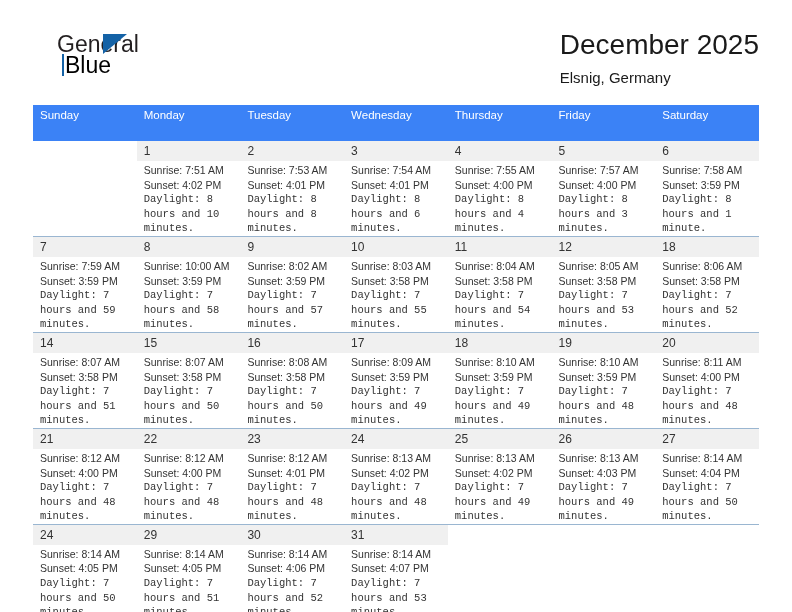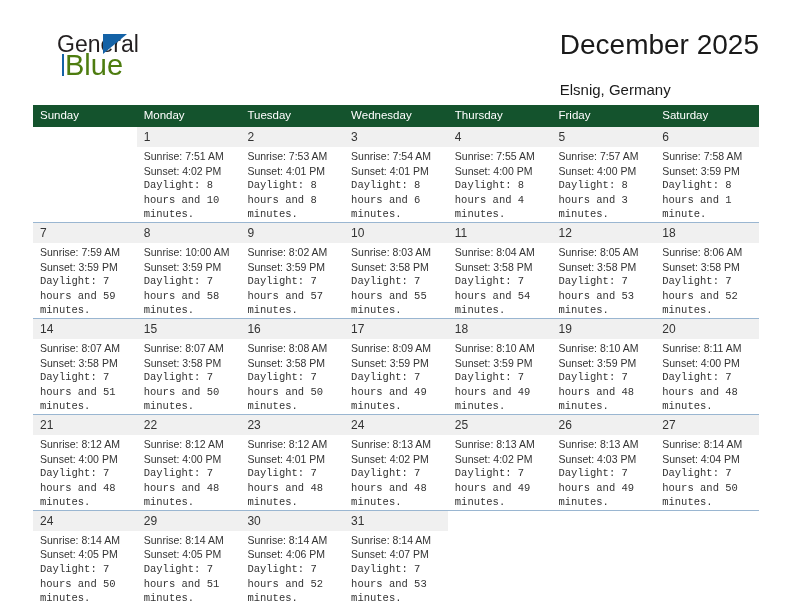--- a/index.html
+++ b/index.html
@@ -52,22 +52,22 @@
     top: 2px;
     width: 0;
     height: 0;
     border-left: 24px solid #1462a6;
     border-bottom: 20px solid transparent;
   }
   .brand-blue {
     position: absolute;
     left: 32px;
     top: 21px;
-    font-size: 29px;
-    color: #4d7c0f;
+    font-size: 23px;
+    color: #000000;
     line-height: 24px;
     white-space: nowrap;
   }
   .brand-bar {
     position: absolute;
     left: 29px;
     top: 22px;
     width: 2px;
     height: 22px;
     background: #1462a6;
@@ -82,45 +82,45 @@
   .month-title {
     font-size: 28px;
     color: #1a1a1a;
     line-height: 34px;
     white-space: nowrap;
   }
   .location-title {
     font-size: 15px;
     color: #1a1a1a;
     line-height: 22px;
-    margin-top: 17px;
+    margin-top: 5px;
     white-space: nowrap;
   }
 
   
   .calendar {
     position: absolute;
     left: 33px;
     top: 105px;
     width: 726px;
   }
   table.cal {
     border-collapse: collapse;
     table-layout: fixed;
     width: 726px;
   }
   table.cal col { width: 103.71px; }
 
   thead th {
-    background: #14532d;
+    background: #3b82f6;
     color: #ffffff;
     font-size: 11.5px;
     font-weight: normal;
     text-align: left;
-    padding: 4px 0 6px 7px;
+    padding: 4px 0 20px 7px;
     height: 11px;
     vertical-align: middle;
   }
 
   td.daycell {
     vertical-align: top;
     padding: 0;
     border-top: 1px solid #9ab6d1;
     height: 88px;
     background: #ffffff;

